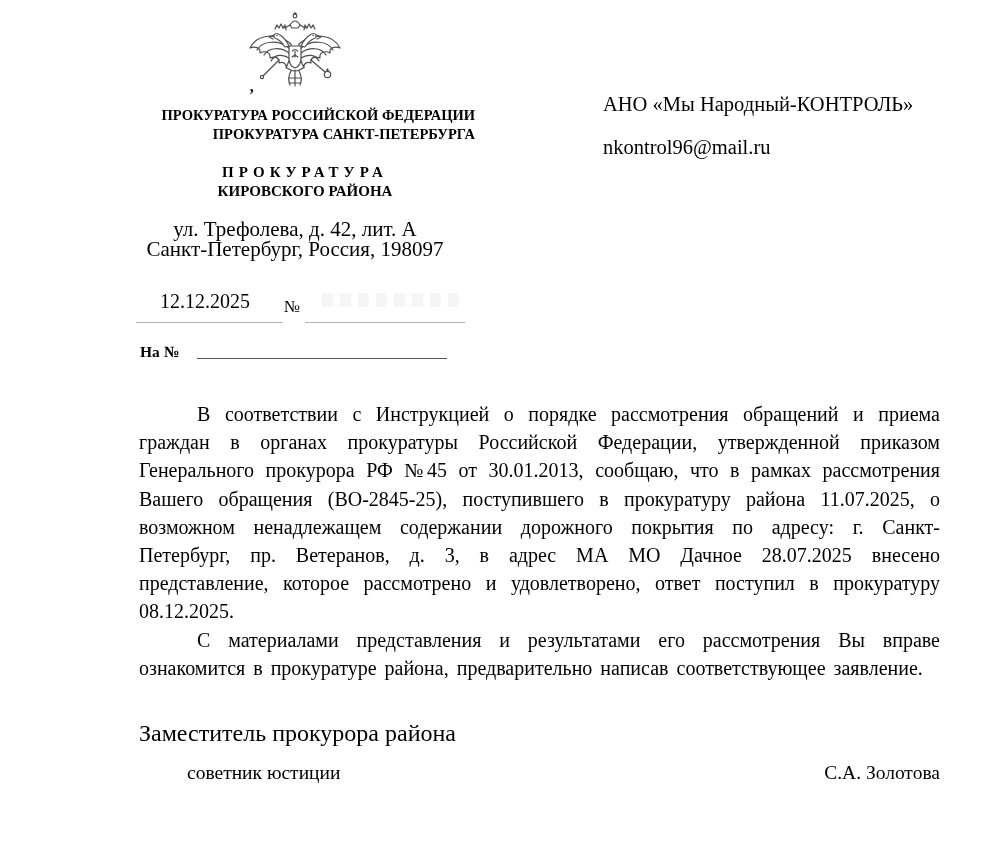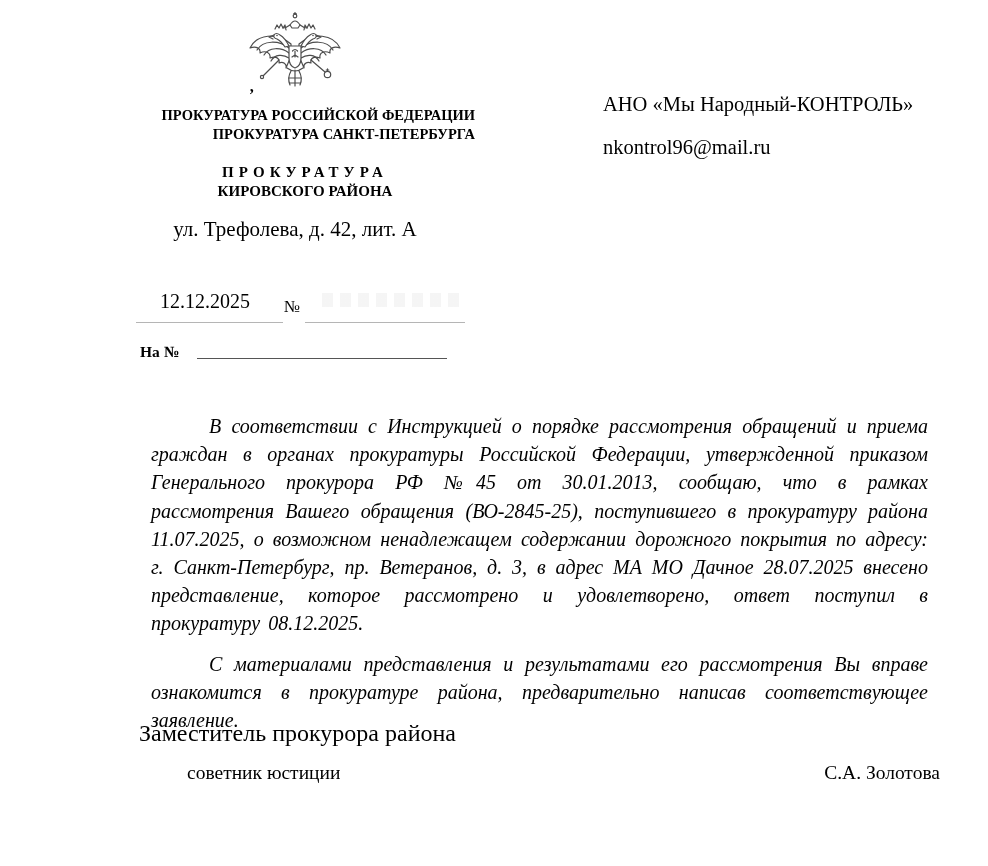--- a/index.html
+++ b/index.html
@@ -25,21 +25,21 @@
   .ref-no{position:absolute;left:284px;top:297px;font-size:17px;}
   .faint-stamp{position:absolute;left:322px;top:293px;width:142px;height:14px;
     background:repeating-linear-gradient(90deg, rgba(60,60,60,0.05) 0 11px, transparent 11px 18px);}
   .line-date{position:absolute;left:136px;top:322px;width:147px;border-bottom:1px solid #b5b5b5;}
   .line-no{position:absolute;left:305px;top:322px;width:160px;border-bottom:1px solid #b5b5b5;}
   .ref-reply{position:absolute;left:140px;top:343px;font-size:15.5px;font-weight:bold;}
   .line-reply{position:absolute;left:197px;top:358px;width:250px;border-bottom:1px solid #555555;}
   
   .body-text{position:absolute;left:139px;top:400px;width:801px;
     font-size:20px;line-height:28.2px;text-align:justify;word-spacing:3px;}
-  .body-text p{margin:12px;text-indent:58px;font-style:italic;}
+  .body-text p{margin:0;text-indent:58px;}
   
   .sig-line1{position:absolute;left:139px;top:720px;font-size:24px;}
   .sig-row{position:absolute;left:139px;right:48px;top:762px;display:flex;
     justify-content:space-between;font-size:19.5px;margin-left:48px;}
 </style>
 </head>
 <body>
 
 <div class="page">
 
@@ -82,20 +82,21 @@
   <div class="org-block">
     <div>ПРОКУРАТУРА РОССИЙСКОЙ ФЕДЕРАЦИИ</div>
     <div>ПРОКУРАТУРА САНКТ-ПЕТЕРБУРГА</div>
   </div>
   <div class="office-block">
     <div class="office-line1">ПРОКУРАТУРА</div>
     <div>КИРОВСКОГО РАЙОНА</div>
   </div>
   <div class="addr-block">
     <div>ул. Трефолева, д. 42, лит. А</div>
+    <div>Санкт-Петербург, Россия, 198097</div>
   </div>
 
   <div class="recipient">
     <div>АНО «Мы Народный-КОНТРОЛЬ»</div>
     <div class="email">nkontrol96@mail.ru</div>
   </div>
 
   <div class="ref-date">12.12.2025</div>
   <div class="ref-no">№</div>
   <div class="faint-stamp"></div>

